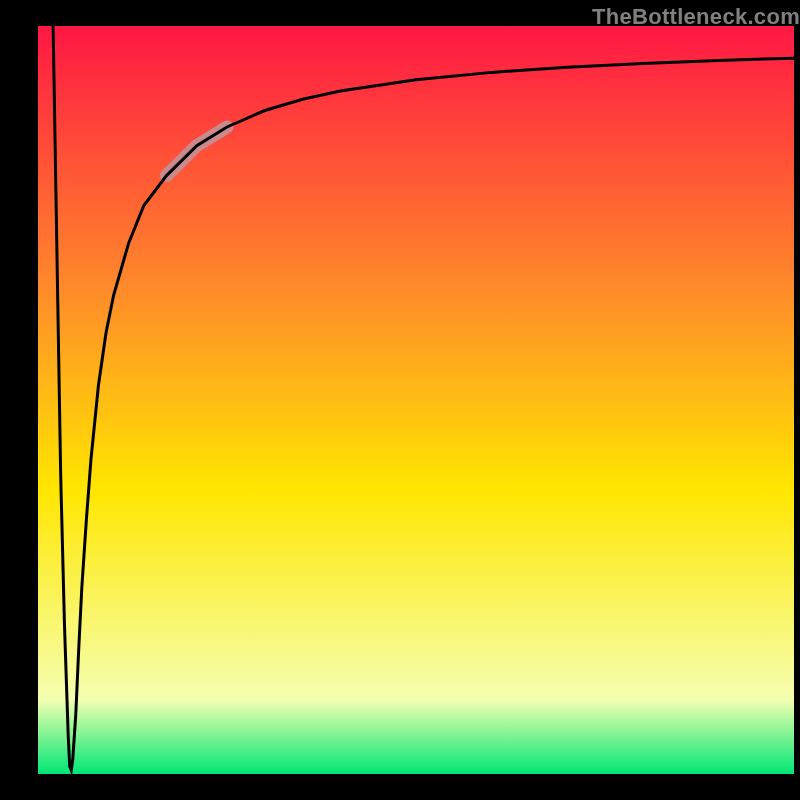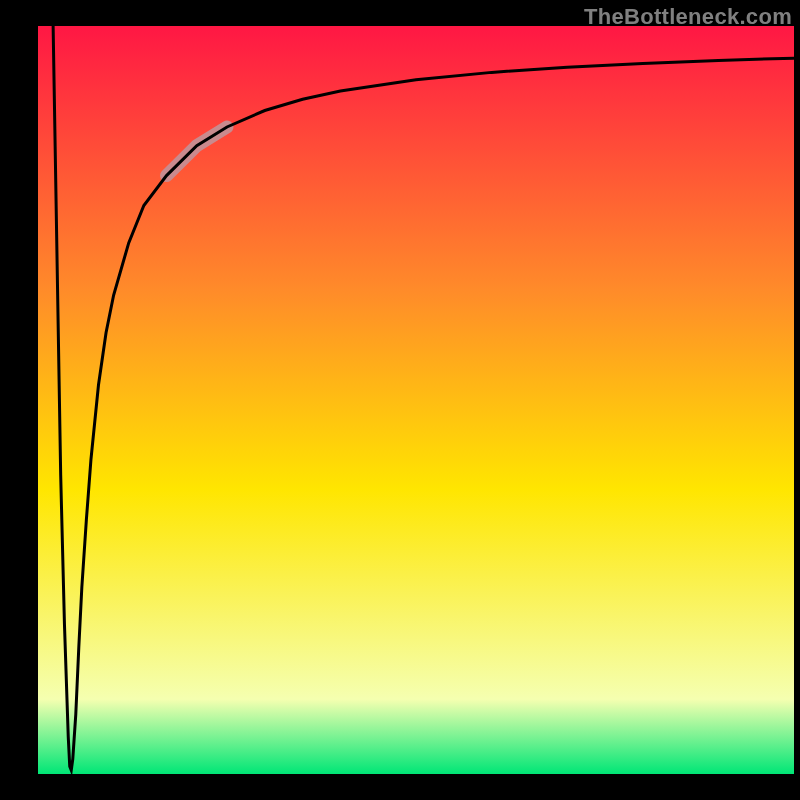--- a/index.html
+++ b/index.html
@@ -13,21 +13,21 @@
   }
   .frame {
     position: relative;
     width: 800px;
     height: 800px;
     background: #000;
   }
   .watermark {
     position: absolute;
     top: 4px;
-    right: 8px;
+    right: 0;
     color: #808080;
     font-size: 22px;
     font-weight: 600;
     letter-spacing: 0.3px;
     z-index: 10;
   }
   .plot-area {
     position: absolute;
     left: 38px;
     top: 26px;

